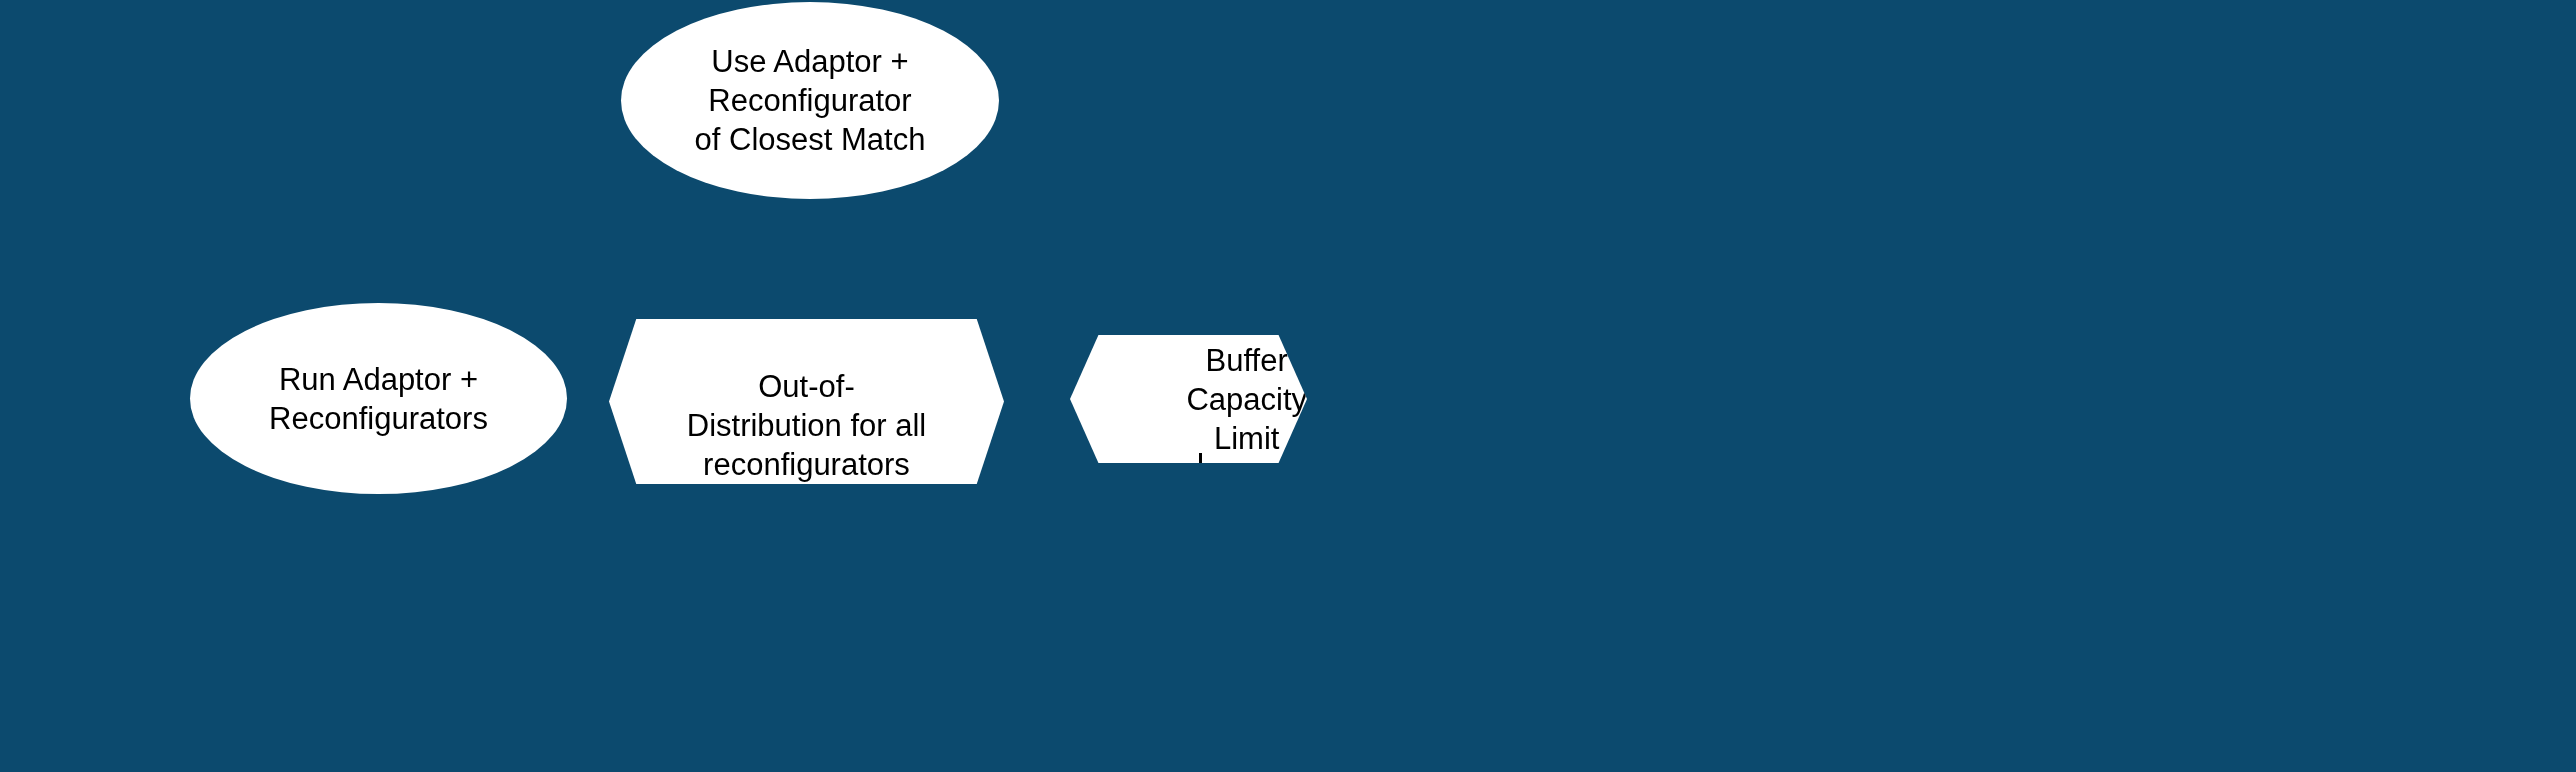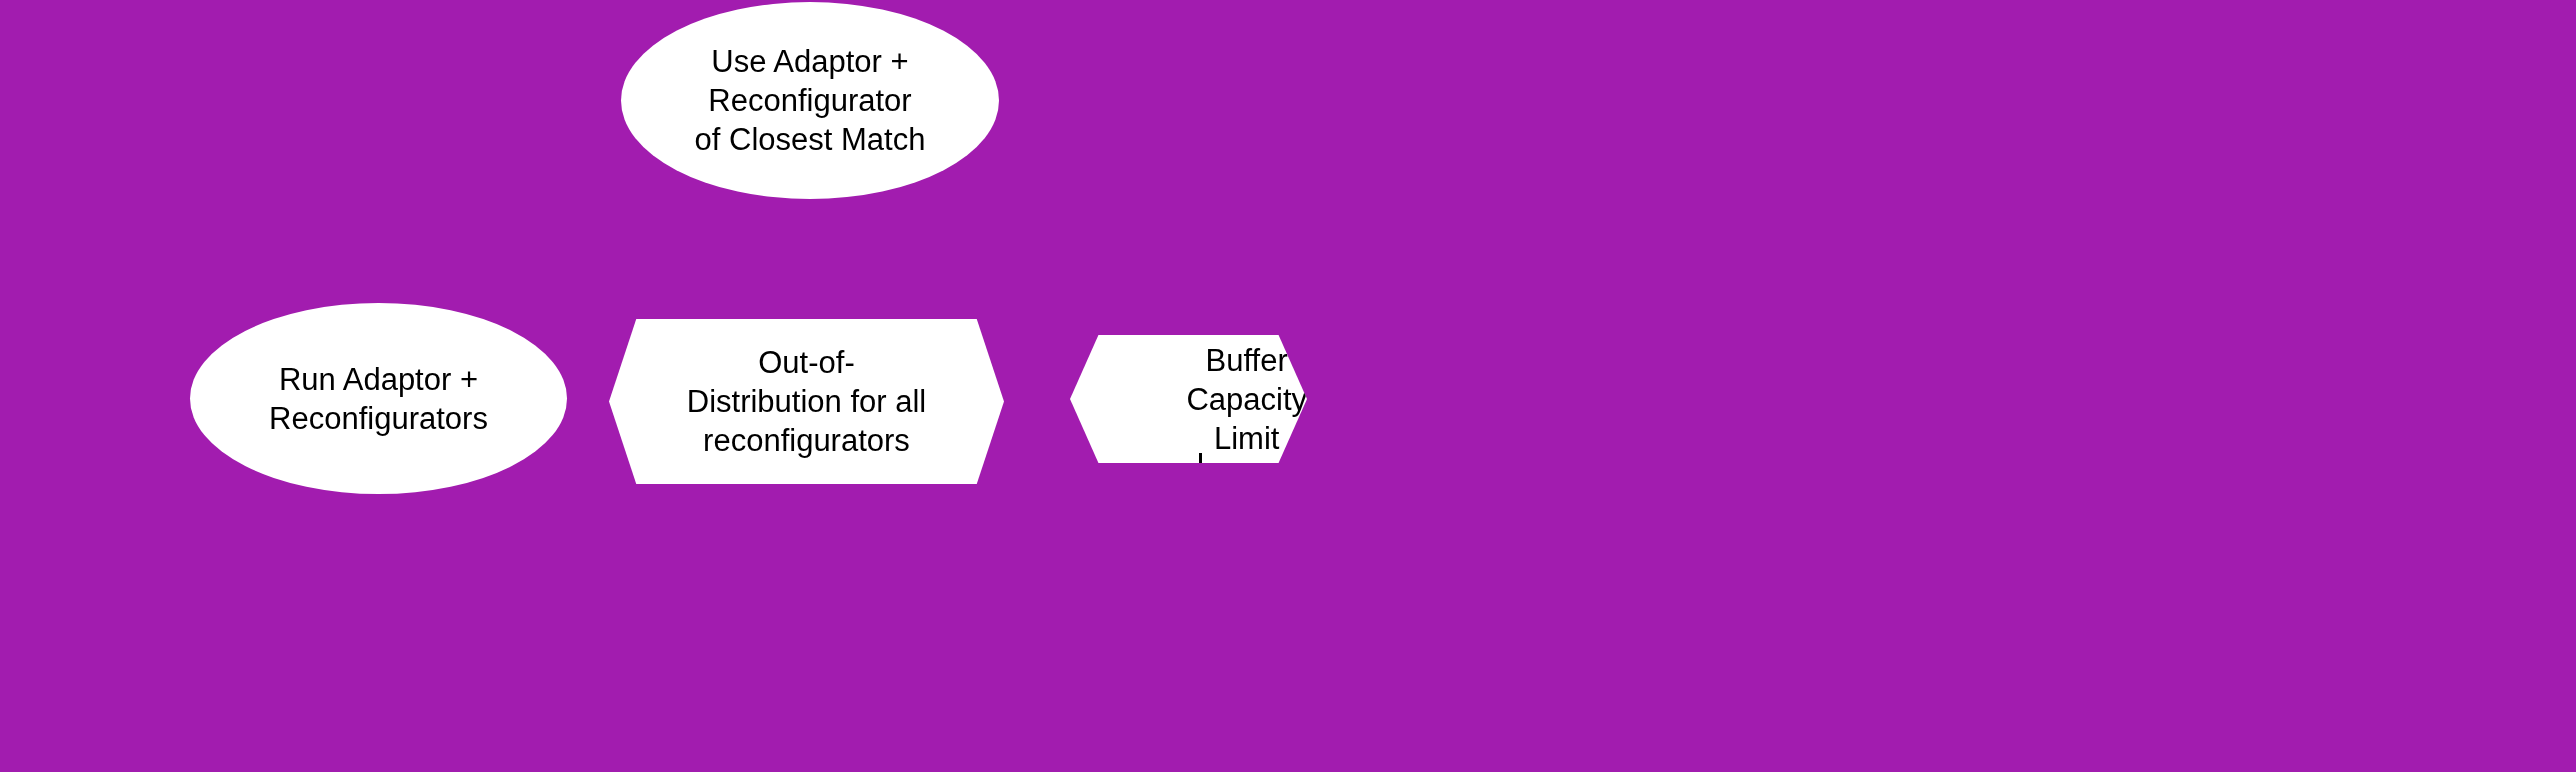--- a/index.html
+++ b/index.html
@@ -4,41 +4,42 @@
 <style>
   html, body {
     margin: 0;
     padding: 0;
     background: #000000;
   }
   #canvas {
     position: relative;
     width: 2576px;
     height: 772px;
-    background: #a21caf;
+    background: #0c4a6e;
     overflow: hidden;
     font-family: "Liberation Sans", sans-serif;
   }
   .node {
     position: absolute;
     background: #ffffff;
     color: #000000;
     display: flex;
     align-items: center;
     justify-content: center;
     text-align: center;
     font-size: 31px;
     line-height: 39px;
     white-space: pre-line;
   }
   .ellipse {
     border-radius: 50%;
   }
   .hexagon-wide {
     clip-path: polygon(0% 50%, 6.9% 0%, 93.1% 0%, 100% 50%, 93.1% 100%, 6.9% 100%);
+    align-items: flex-end;
   }
   .hexagon-small {
     clip-path: polygon(0% 50%, 12% 0%, 88% 0%, 100% 50%, 88% 100%, 12% 100%);
     justify-content: flex-end;
   }
   
   #node-use-adaptor   { left: 621px; top: 1.6px;   width: 378px; height: 197px; }
   #node-run-adaptor   { left: 190px;  top: 303px; width: 377px; height: 191px; }
   #node-ood           { left: 609px; top: 319px; width: 395px; height: 165px; }
   #node-buffer        { left: 1070px; top: 335px; width: 237px; height: 128px; }

